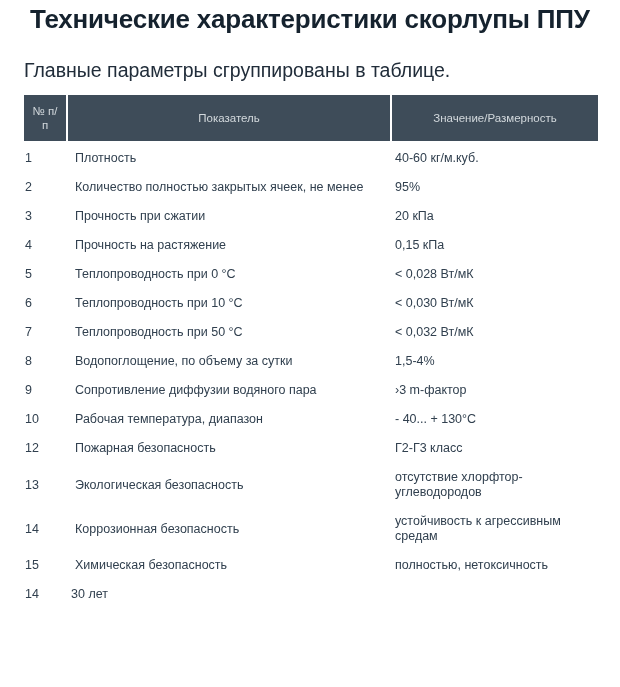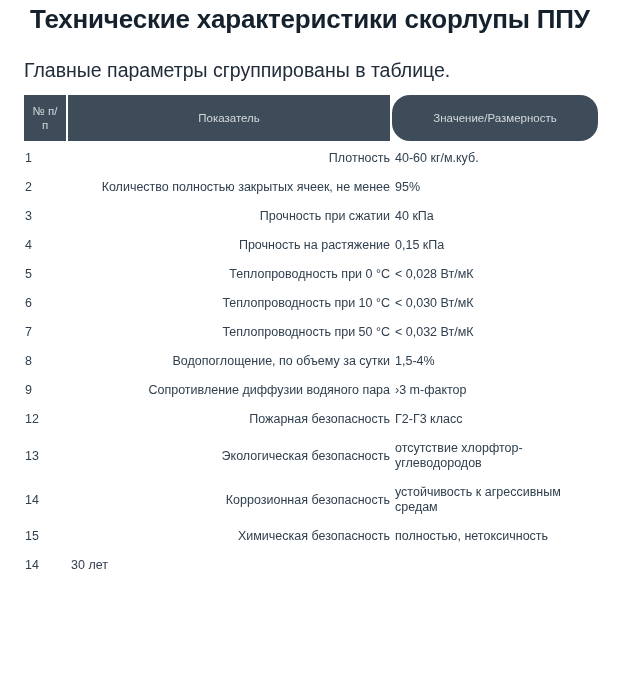--- a/index.html
+++ b/index.html
@@ -47,39 +47,39 @@
     line-height: 14px;
     height: 46px;
     display: flex;
     align-items: center;
     justify-content: center;
     text-align: center;
     white-space: pre-line;
   }
   .c1 { width: 42px; }
   .c2 { width: 322px; }
-  .c3 { width: 206px; border-radius: 18px; }
+  .c3 { width: 206px; }
   .tbody {
     padding-top: 3px;
   }
   .tr {
     display: flex;
     gap: 2px;
     align-items: center;
     padding: 7px 0;
   }
   .td {
     box-sizing: border-box;
     font-size: 12.5px;
     line-height: 15px;
     color: #31404f;
     white-space: pre-line;
   }
   .td.c1 { padding-left: 1px; }
-  .td.c2 { padding-left: 7px; text-align: right; }
+  .td.c2 { padding-left: 7px; }
   .td.c3 { padding-left: 3px; }
 </style>
 </head>
 <body>
 
 <div class="page">
   <h1 class="title">Технические характеристики скорлупы ППУ</h1>
   <p class="subtitle">Главные параметры сгруппированы в таблице.</p>
 
   <div class="tbl">
@@ -98,21 +98,21 @@
 
   <div class="tr">
     <div class="td c1">2</div>
     <div class="td c2">Количество полностью закрытых ячеек, не менее</div>
     <div class="td c3">95%</div>
   </div>
 
   <div class="tr">
     <div class="td c1">3</div>
     <div class="td c2">Прочность при сжатии</div>
-    <div class="td c3">40 кПа</div>
+    <div class="td c3">20 кПа</div>
   </div>
 
   <div class="tr">
     <div class="td c1">4</div>
     <div class="td c2">Прочность на растяжение</div>
     <div class="td c3">0,15 кПа</div>
   </div>
 
   <div class="tr">
     <div class="td c1">5</div>
@@ -137,20 +137,25 @@
     <div class="td c2">Водопоглощение, по объему за сутки</div>
     <div class="td c3">1,5-4%</div>
   </div>
 
   <div class="tr">
     <div class="td c1">9</div>
     <div class="td c2">Сопротивление диффузии водяного пара</div>
     <div class="td c3">›3 m-фактор</div>
   </div>
 
+  <div class="tr">
+    <div class="td c1">10</div>
+    <div class="td c2">Рабочая температура, диапазон</div>
+    <div class="td c3">- 40... + 130°C</div>
+  </div>
 
 
   <div class="tr">
     <div class="td c1">12</div>
     <div class="td c2">Пожарная безопасность</div>
     <div class="td c3">Г2-Г3 класс</div>
   </div>
 
   <div class="tr">
     <div class="td c1">13</div>

